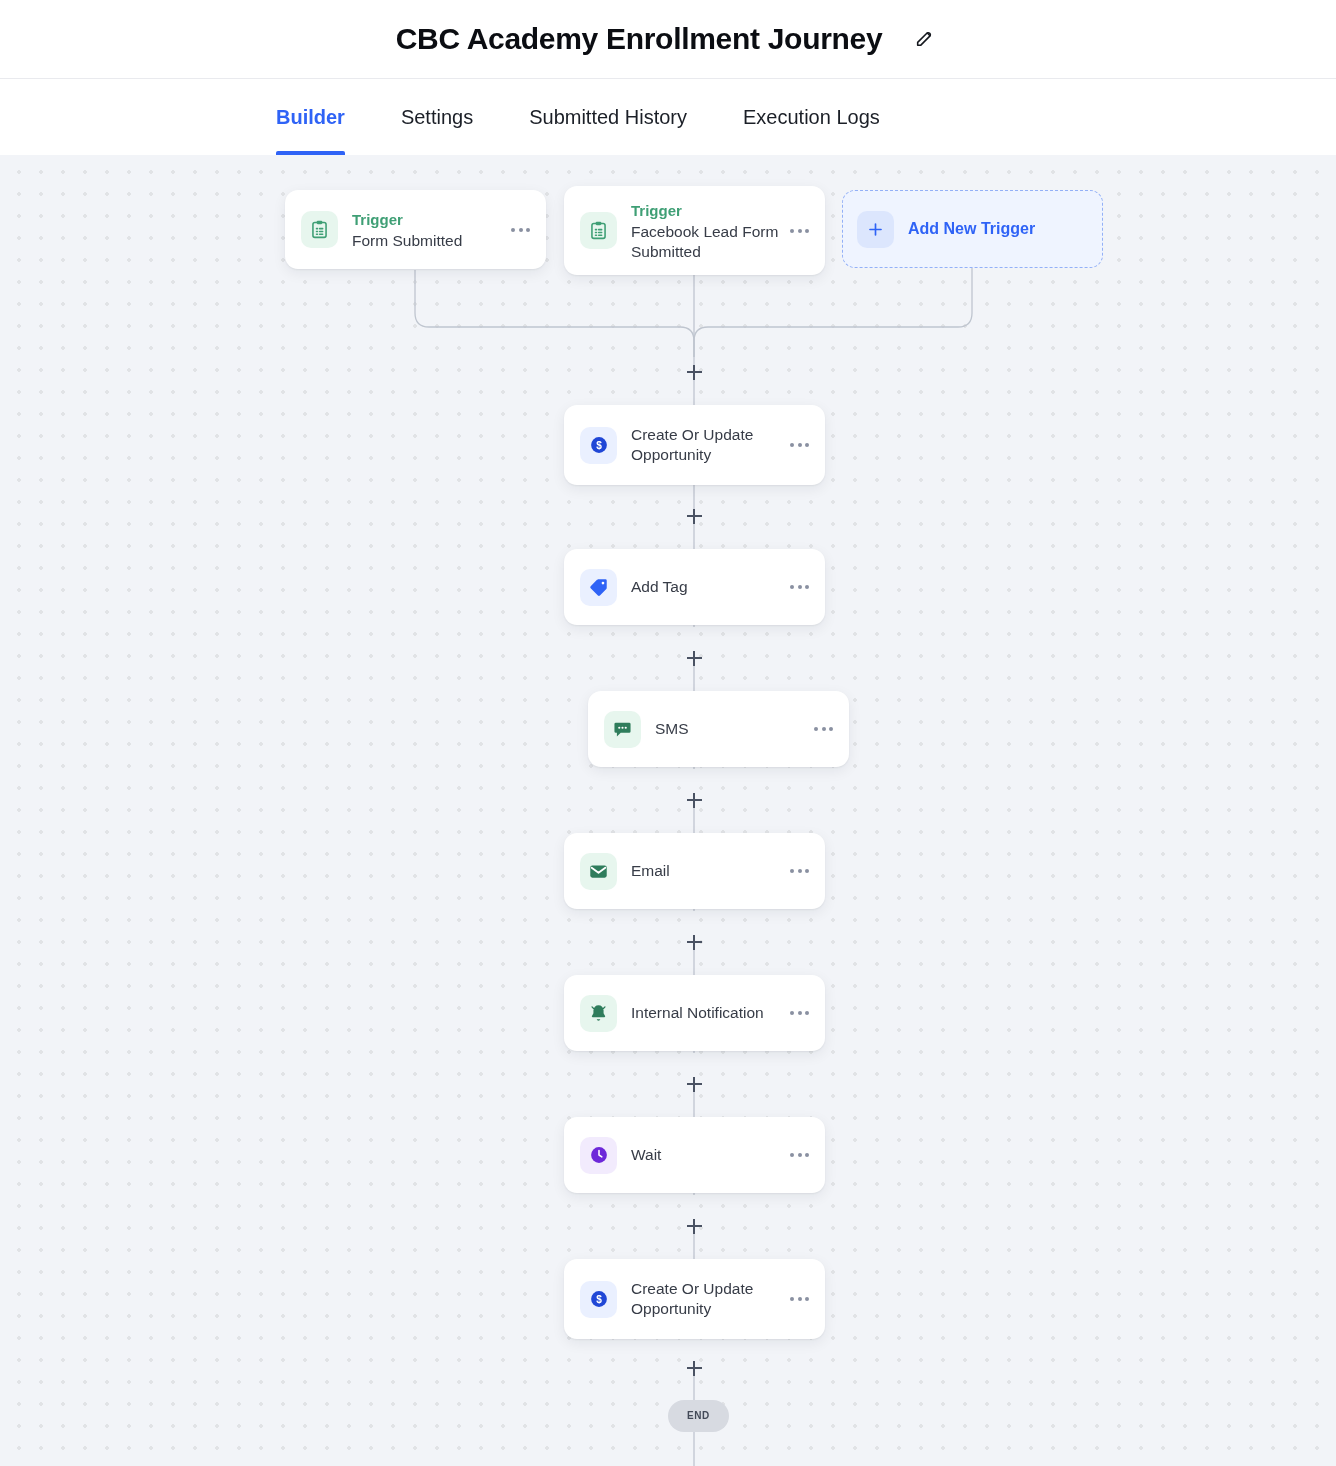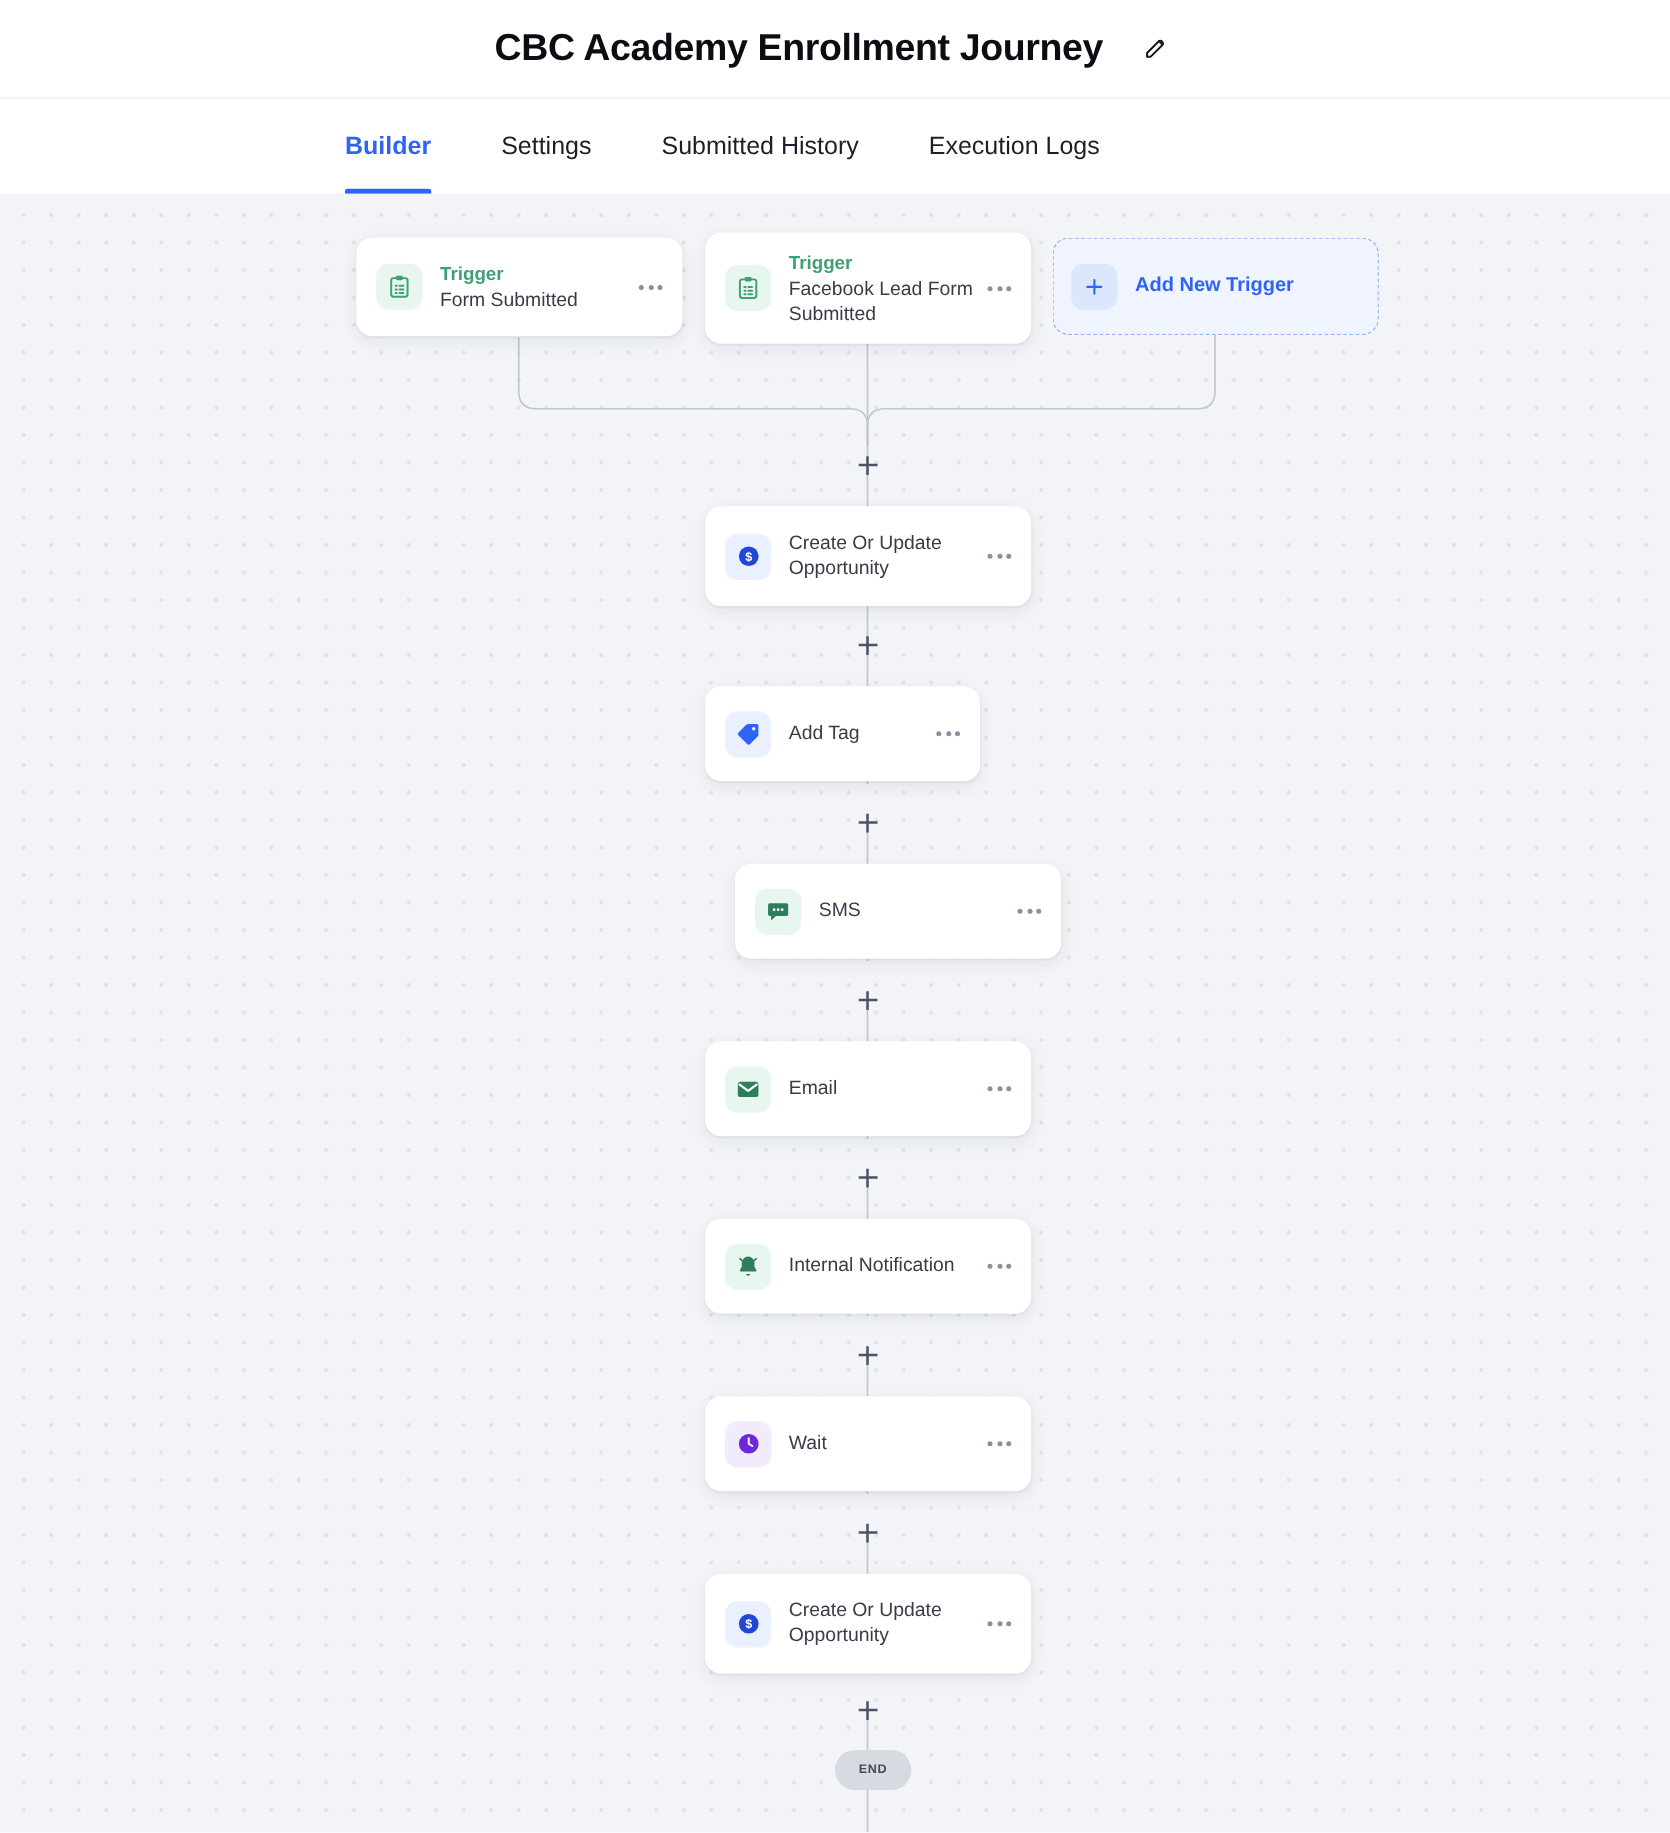--- a/index.html
+++ b/index.html
@@ -296,21 +296,21 @@
     <div class="node-body">
       <div class="node-label" style="max-width:140px;">Create Or Update Opportunity</div>
     </div>
     <span class="dots">
         <i></i>
         <i></i>
         <i></i>
       </span>
   </div>
 
-  <div class="node" style="left:564px; top:394px; width:220px; height:76px;">
+  <div class="node" style="left:564px; top:394px; width:261px; height:76px;">
     <span class="node-icon tint-blue">
       <svg width="21" height="21" viewBox="0 0 24 24">
         <path d="M11.4 2.6H20a1.4 1.4 0 0 1 1.4 1.4v8.6a1.6 1.6 0 0 1-.47 1.13l-7.3 7.3a1.6 1.6 0 0 1-2.26 0l-8.3-8.3a1.6 1.6 0 0 1 0-2.26l7.2-7.2a1.6 1.6 0 0 1 1.13-.47z" fill="#2f63f6"></path>
         <circle cx="17.1" cy="6.9" r="1.55" fill="#ffffff"></circle>
       </svg>
     </span>
     <div class="node-body">
       <div class="node-label">Add Tag</div>
     </div>
     <span class="dots">

